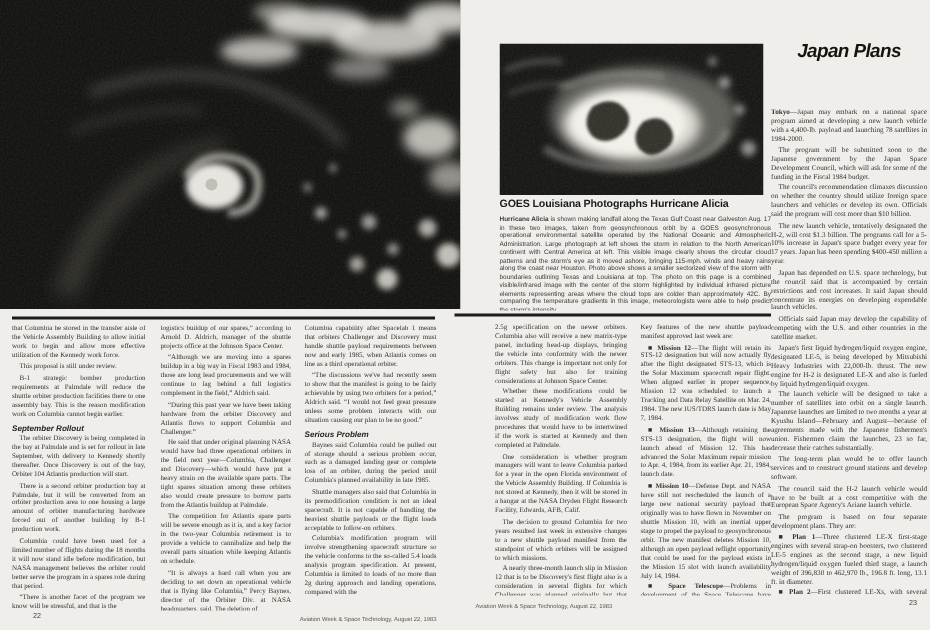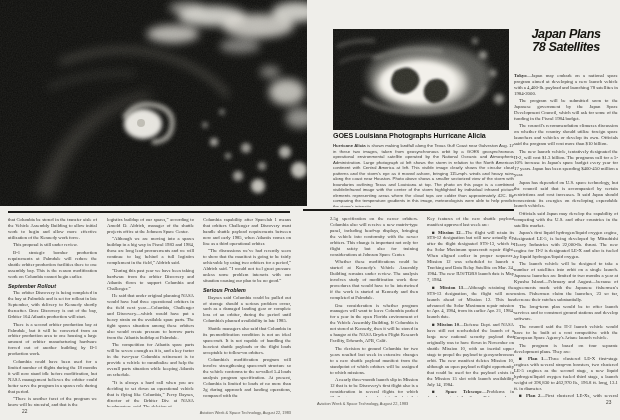--- a/index.html
+++ b/index.html
@@ -133,21 +133,20 @@
         <circle cx="142" cy="12" r="3" opacity="0.5"></circle>
     </g>
     <rect width="176" height="101" filter="url(#grainB)"></rect>
   </svg>
 
   <div class="cap-title">GOES Louisiana Photographs Hurricane Alicia</div>
   <div class="cap-body"><b>Hurricane Alicia</b><span> is shown making landfall along the Texas Gulf Coast near Galveston Aug. 17 in these two images, taken from geosynchronous orbit by a GOES geosynchronous operational environmental satellite operated by the National Oceanic and Atmospheric Administration. Large photograph at left shows the storm in relation to the North American continent with Central America at left. This visible image clearly shows the circular cloud patterns and the storm's eye as it moved ashore, bringing 115-mph. winds and heavy rains along the coast near Houston. Photo above shows a smaller sectorized view of the storm with boundaries outlining Texas and Louisiana at top. The photo on this page is a combined visible/infrared image with the center of the storm highlighted by individual infrared picture elements representing areas where the cloud tops are colder than approximately 42C. By comparing the temperature gradients in this image, meteorologists were able to help predict the storm's intensity.</span></div>
 
   <div class="headline">
     <div>Japan Plans</div>
-    <div>78 Satellites</div>
   </div>
 
   <div class="col japan-col" style="left:514px;top:73px;width:104px;height:325px">
       <p class="para flush"><b>Tokyo</b>—Japan may embark on a national space program aimed at developing a new launch vehicle with a 4,400-lb. payload and launching 78 satellites in 1984-2000.</p>
       <p class="para">The program will be submitted soon to the Japanese government by the Japan Space Development Council, which will ask for some of the funding in the Fiscal 1984 budget.</p>
       <p class="para">The council's recommendation climaxes discussion on whether the country should utilize foreign space launchers and vehicles or develop its own. Officials said the program will cost more than $10 billion.</p>
       <p class="para">The new launch vehicle, tentatively designated the H-2, will cost $1.3 billion. The programs call for a 5-10% increase in Japan's space budget every year for 17 years. Japan has been spending $400-450 million a year.</p>
       <p class="para">Japan has depended on U.S. space technology, but the council said that is accompanied by certain restrictions and cost increases. It said Japan should concentrate its energies on developing expendable launch vehicles.</p>
       <p class="para">Officials said Japan may develop the capability of competing with the U.S. and other countries in the satellite market.</p>
       <p class="para">Japan's first liquid hydrogen/liquid oxygen engine, designated LE-5, is being developed by Mitsubishi Heavy Industries with 22,000-lb. thrust. The new engine for H-2 is designated LE-X and also is fueled by liquid hydrogen/liquid oxygen.</p>

